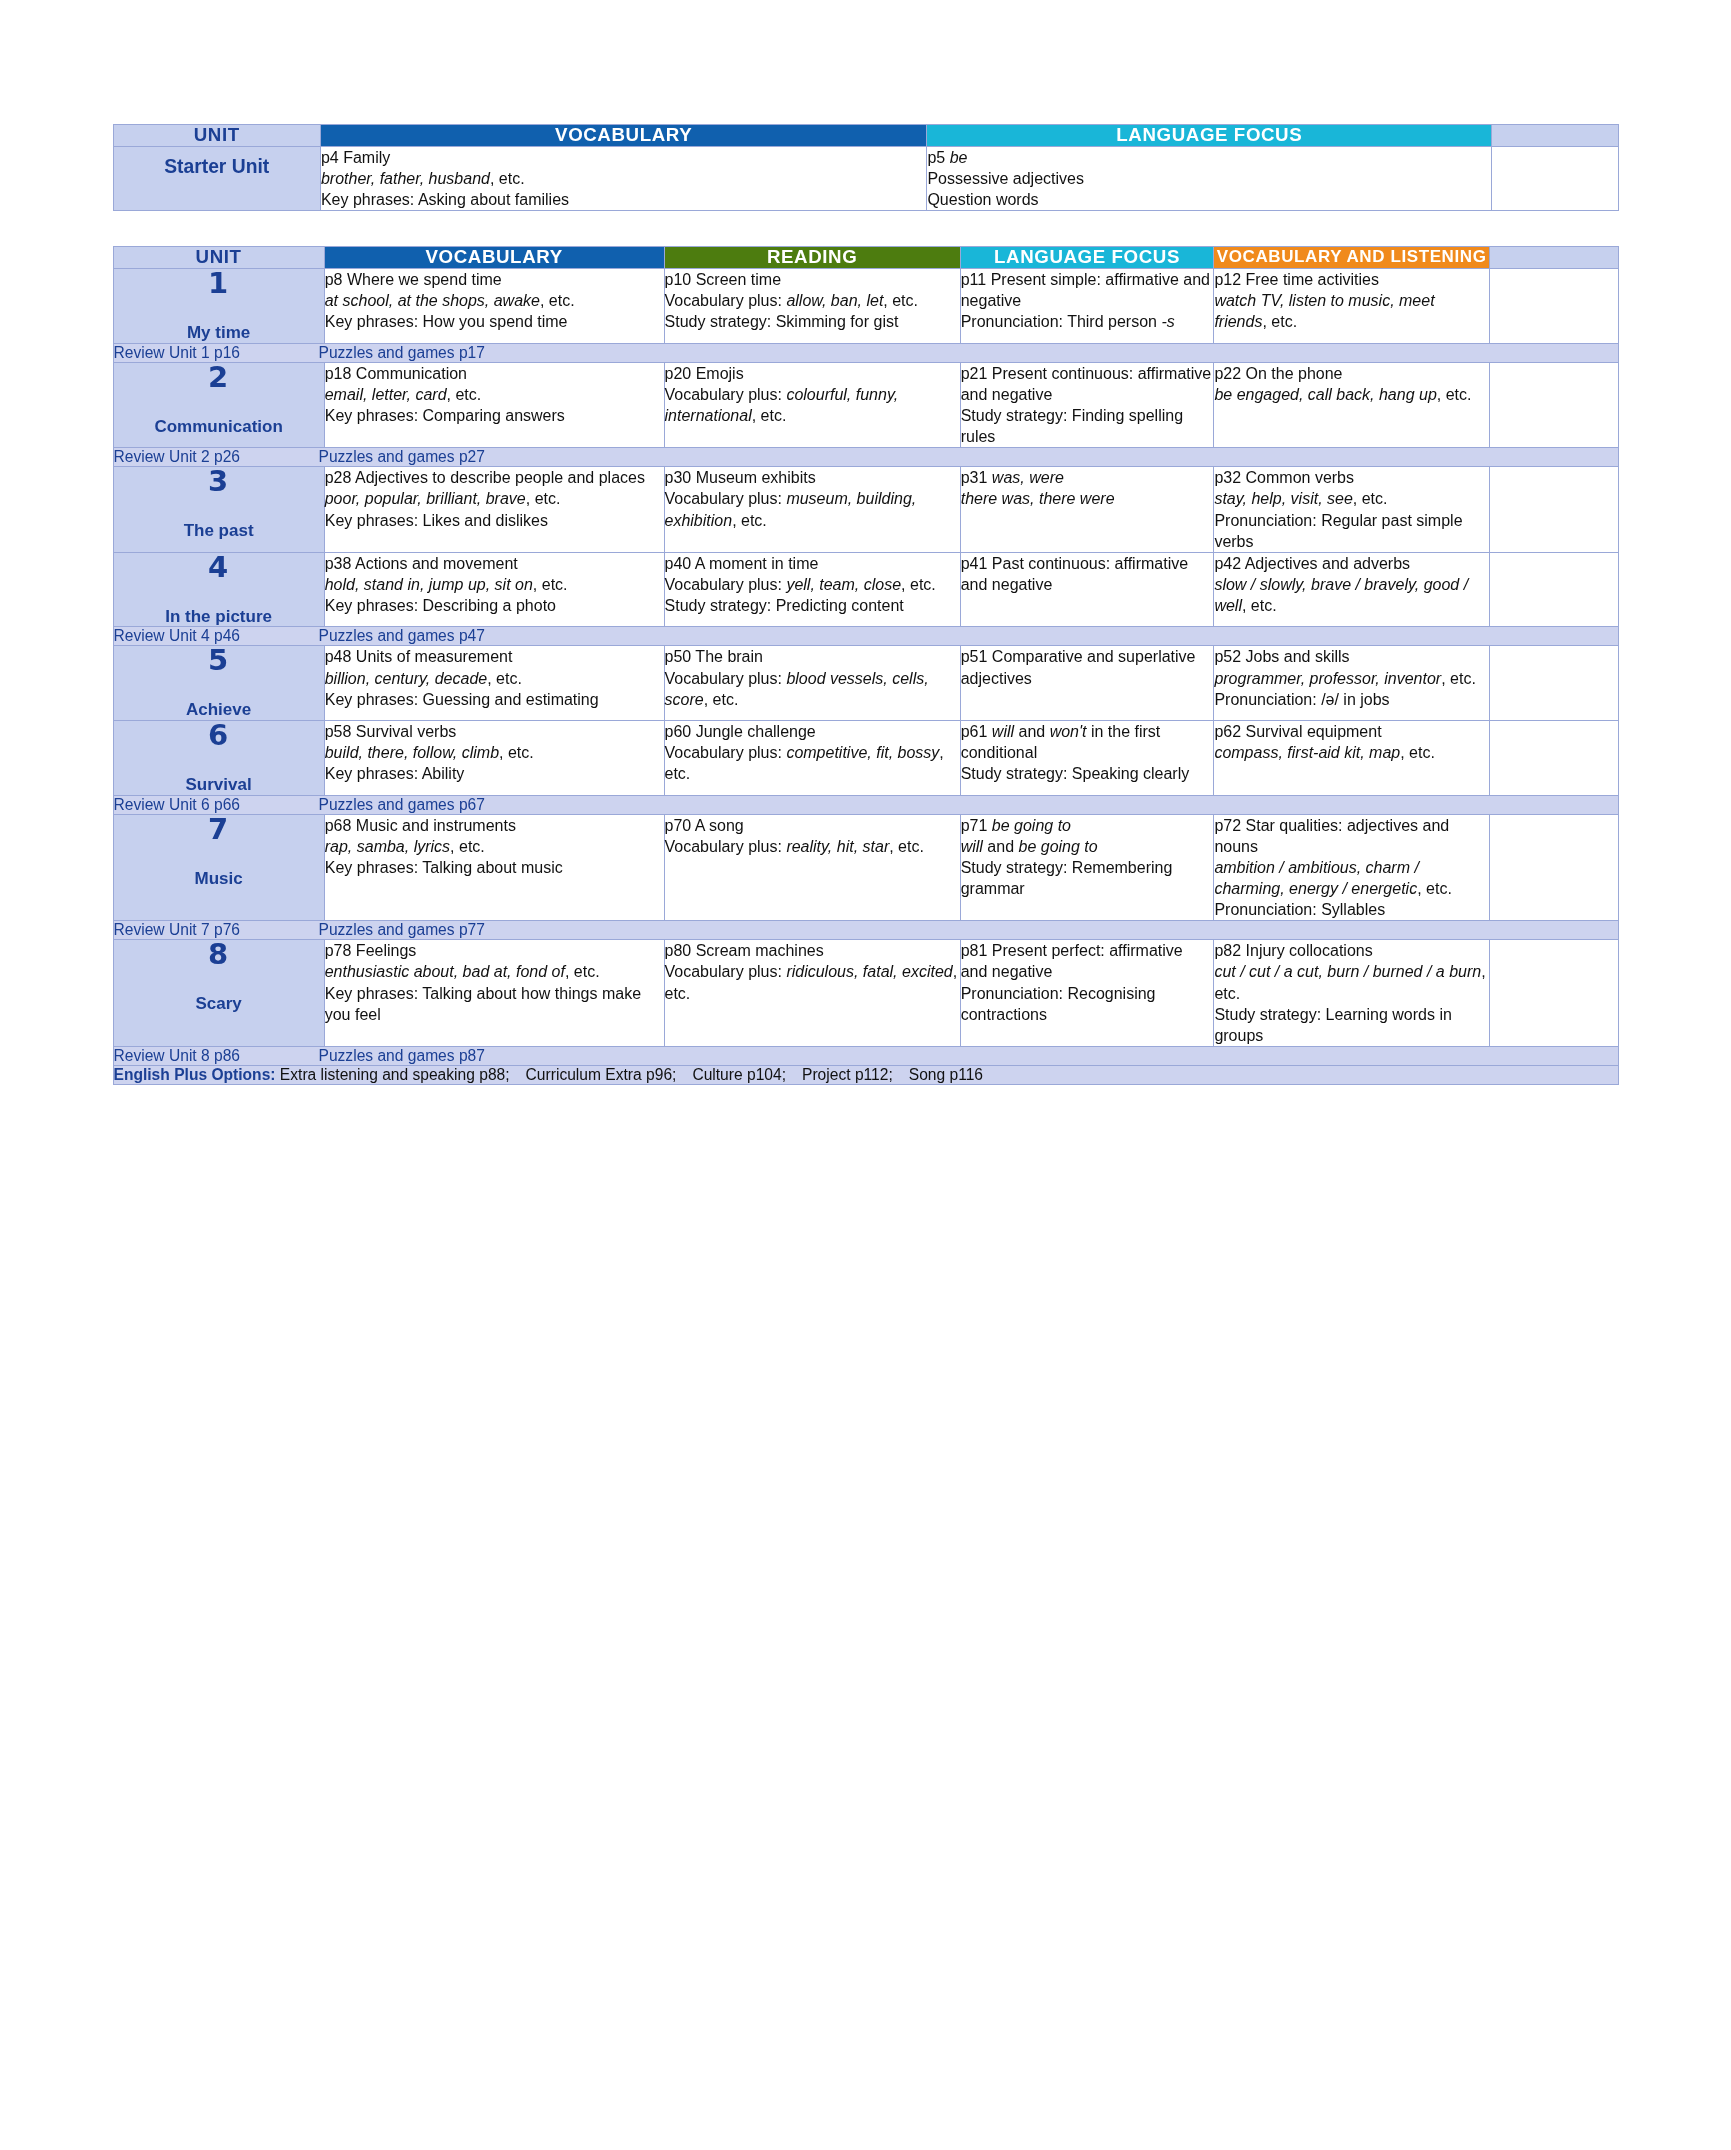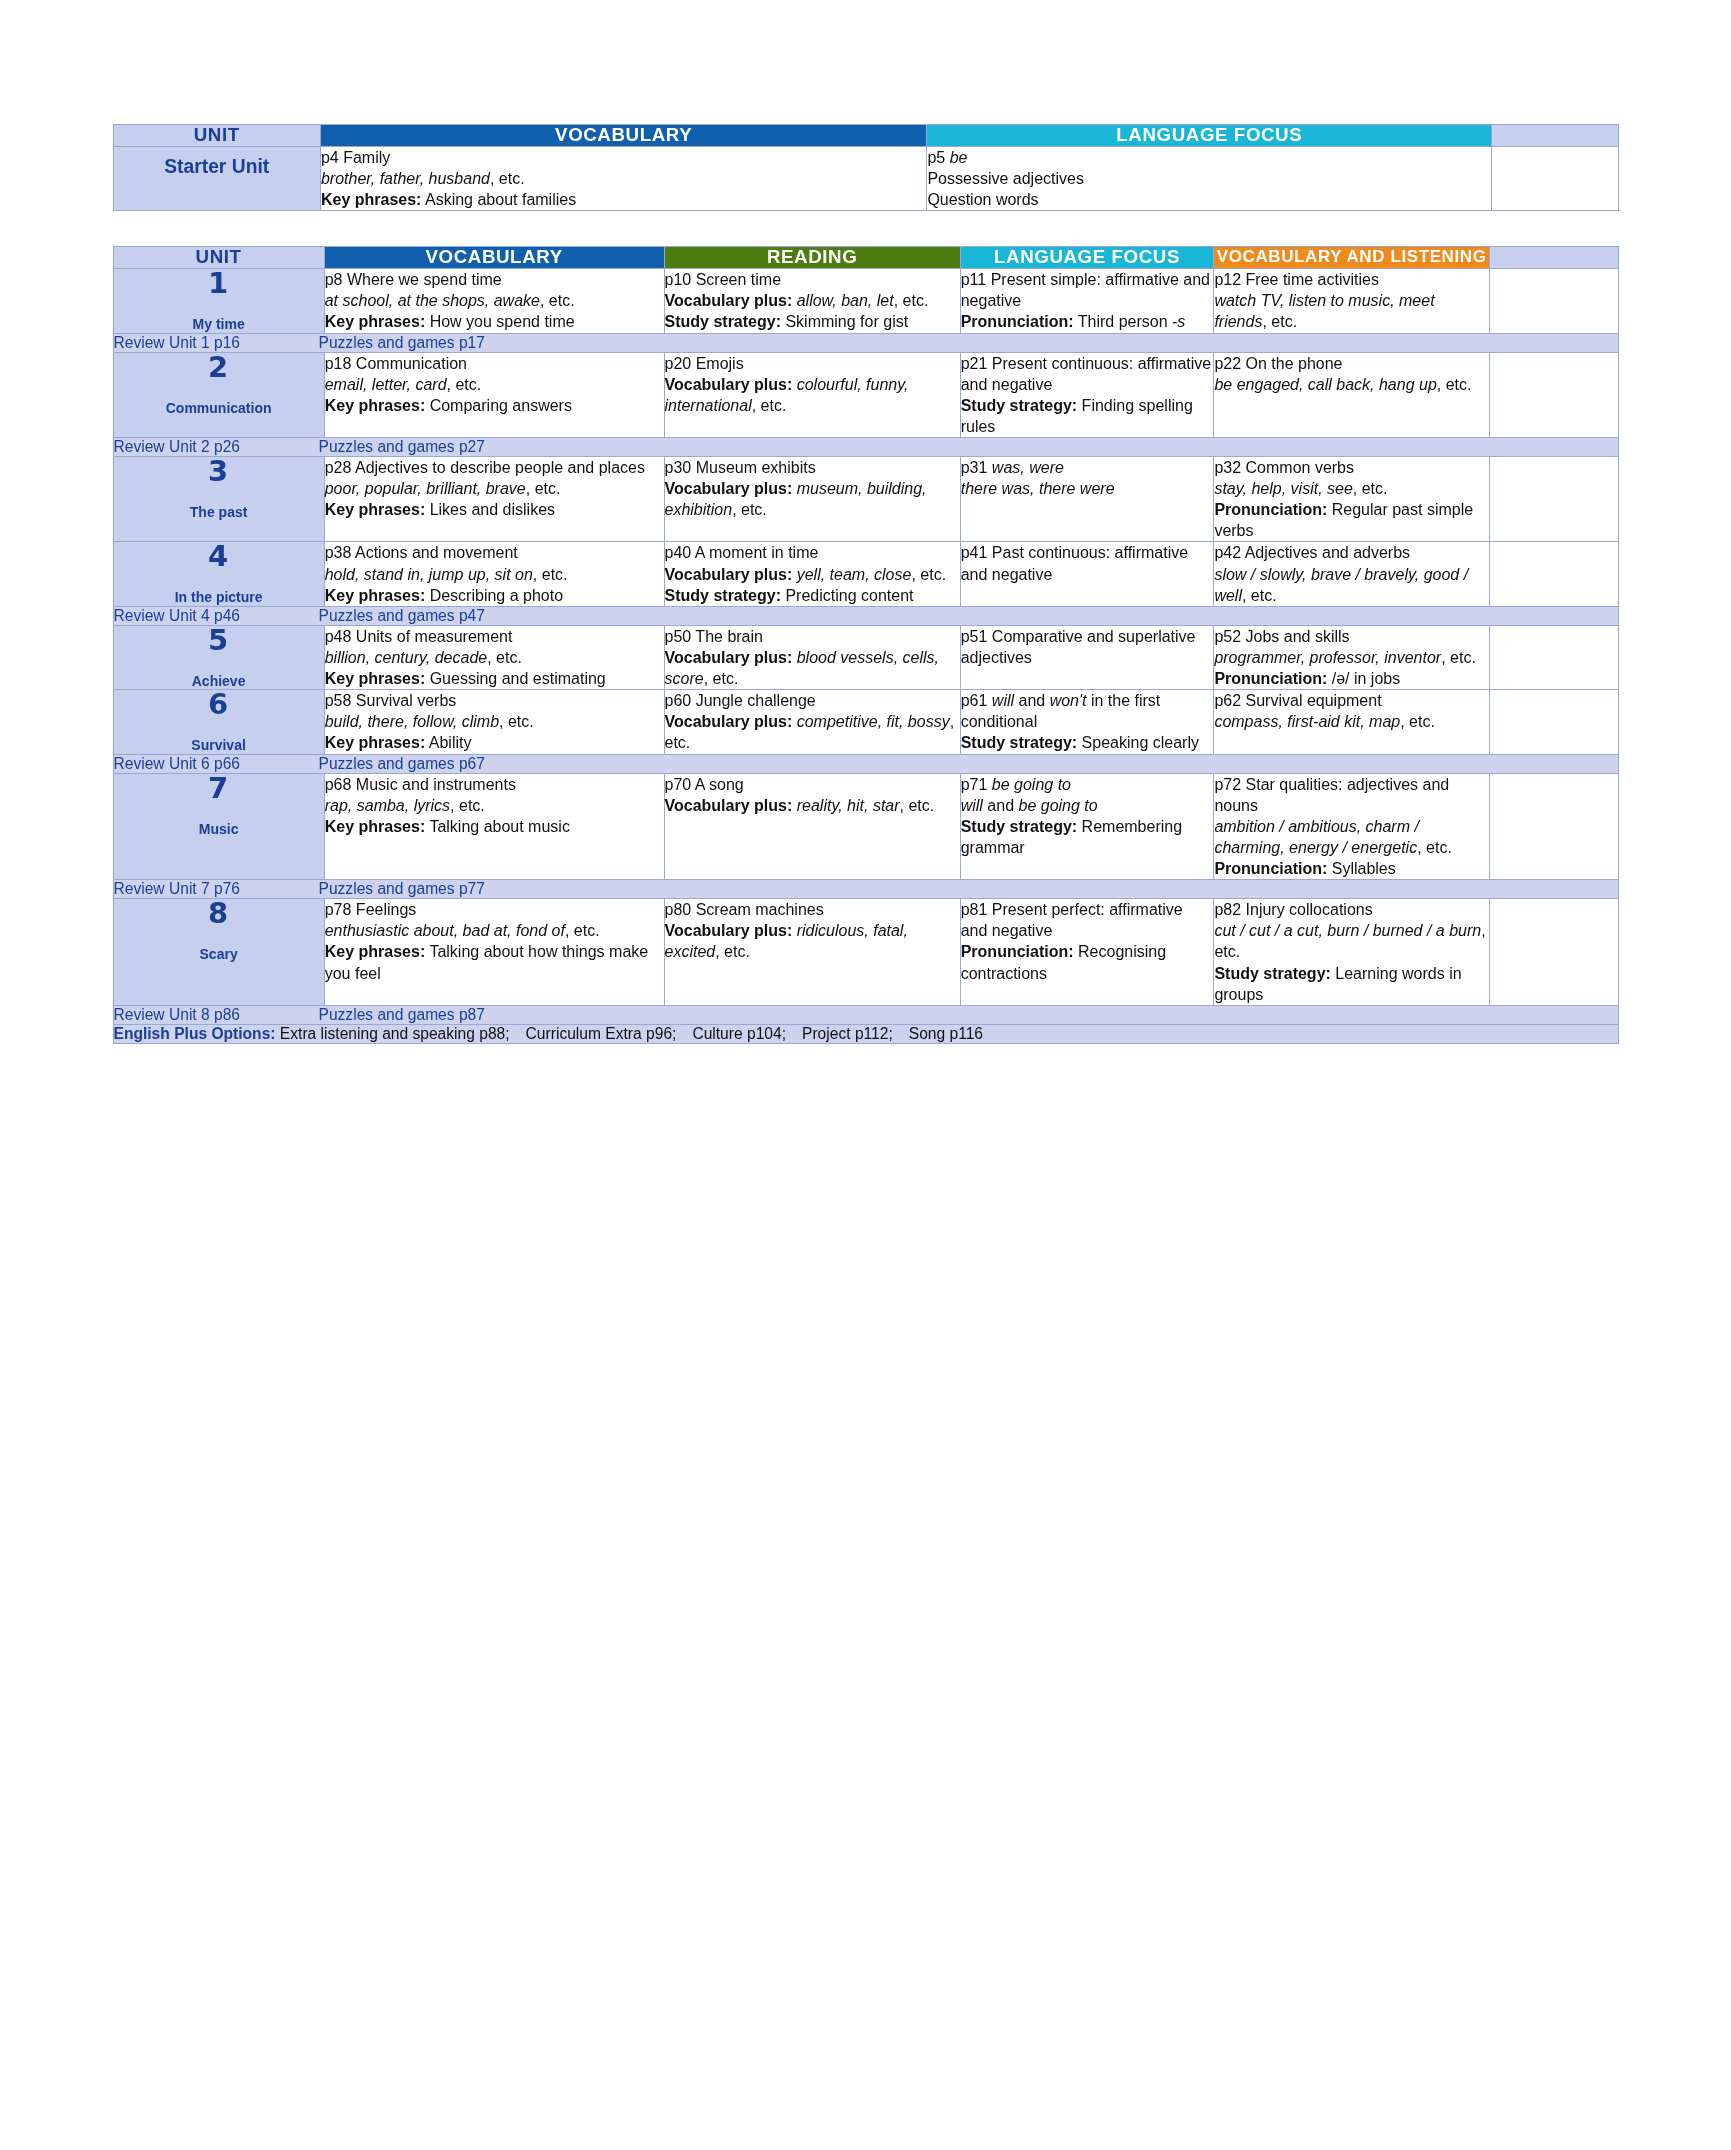--- a/index.html
+++ b/index.html
@@ -65,43 +65,43 @@
   }
   .unit-num {
     font-size: 29px;
     font-weight: bold;
     letter-spacing: 1.2px;
     line-height: 1.0;
     font-family: "DejaVu Sans", sans-serif;
     color: #1b3f94;
   }
   .unit-name {
-    font-size: 14px;
-    font-weight: bold;
-    margin-top: 19px;
+    font-size: 17px;
+    font-weight: bold;
+    margin-top: 26px;
     line-height: 1.1;
   }
   .starter-name {
     font-size: 19.3px;
     font-weight: bold;
     padding: 8.7px 3.7px;
     text-align: center;
   }
 
   
   .cell {
     padding: 7.5px 8.7px 10px 8.7px;
     font-size: 16px;
     line-height: 1.32;
     color: #111111;
     background: #ffffff;
   }
   .cell p { margin: 0; }
   .cell .it { font-style: italic; }
-  .cell .bd { font-weight: bold; }
+  .cell .bd { font-weight: normal; }
 
   .side-blank {
     background: #ffffff;
   }
 
   
   .review-row td {
     background: #cdd3ef;
     border: 1.2px solid #9aa8d8;
     padding: 5.6px 0 5.6px 8.7px;

